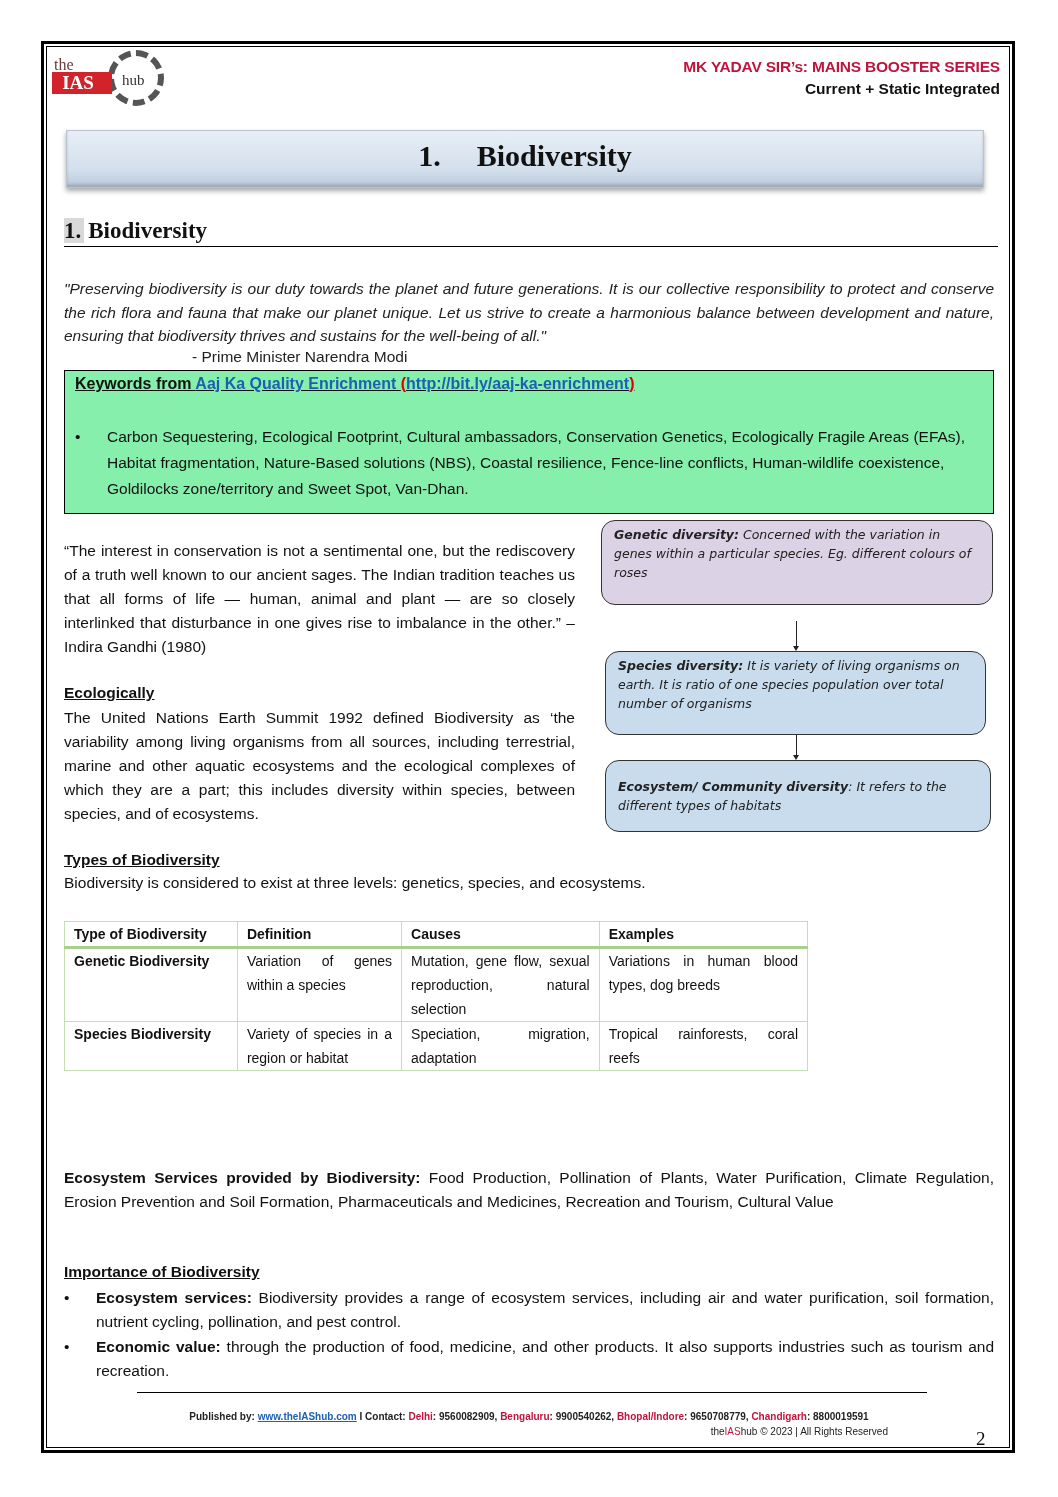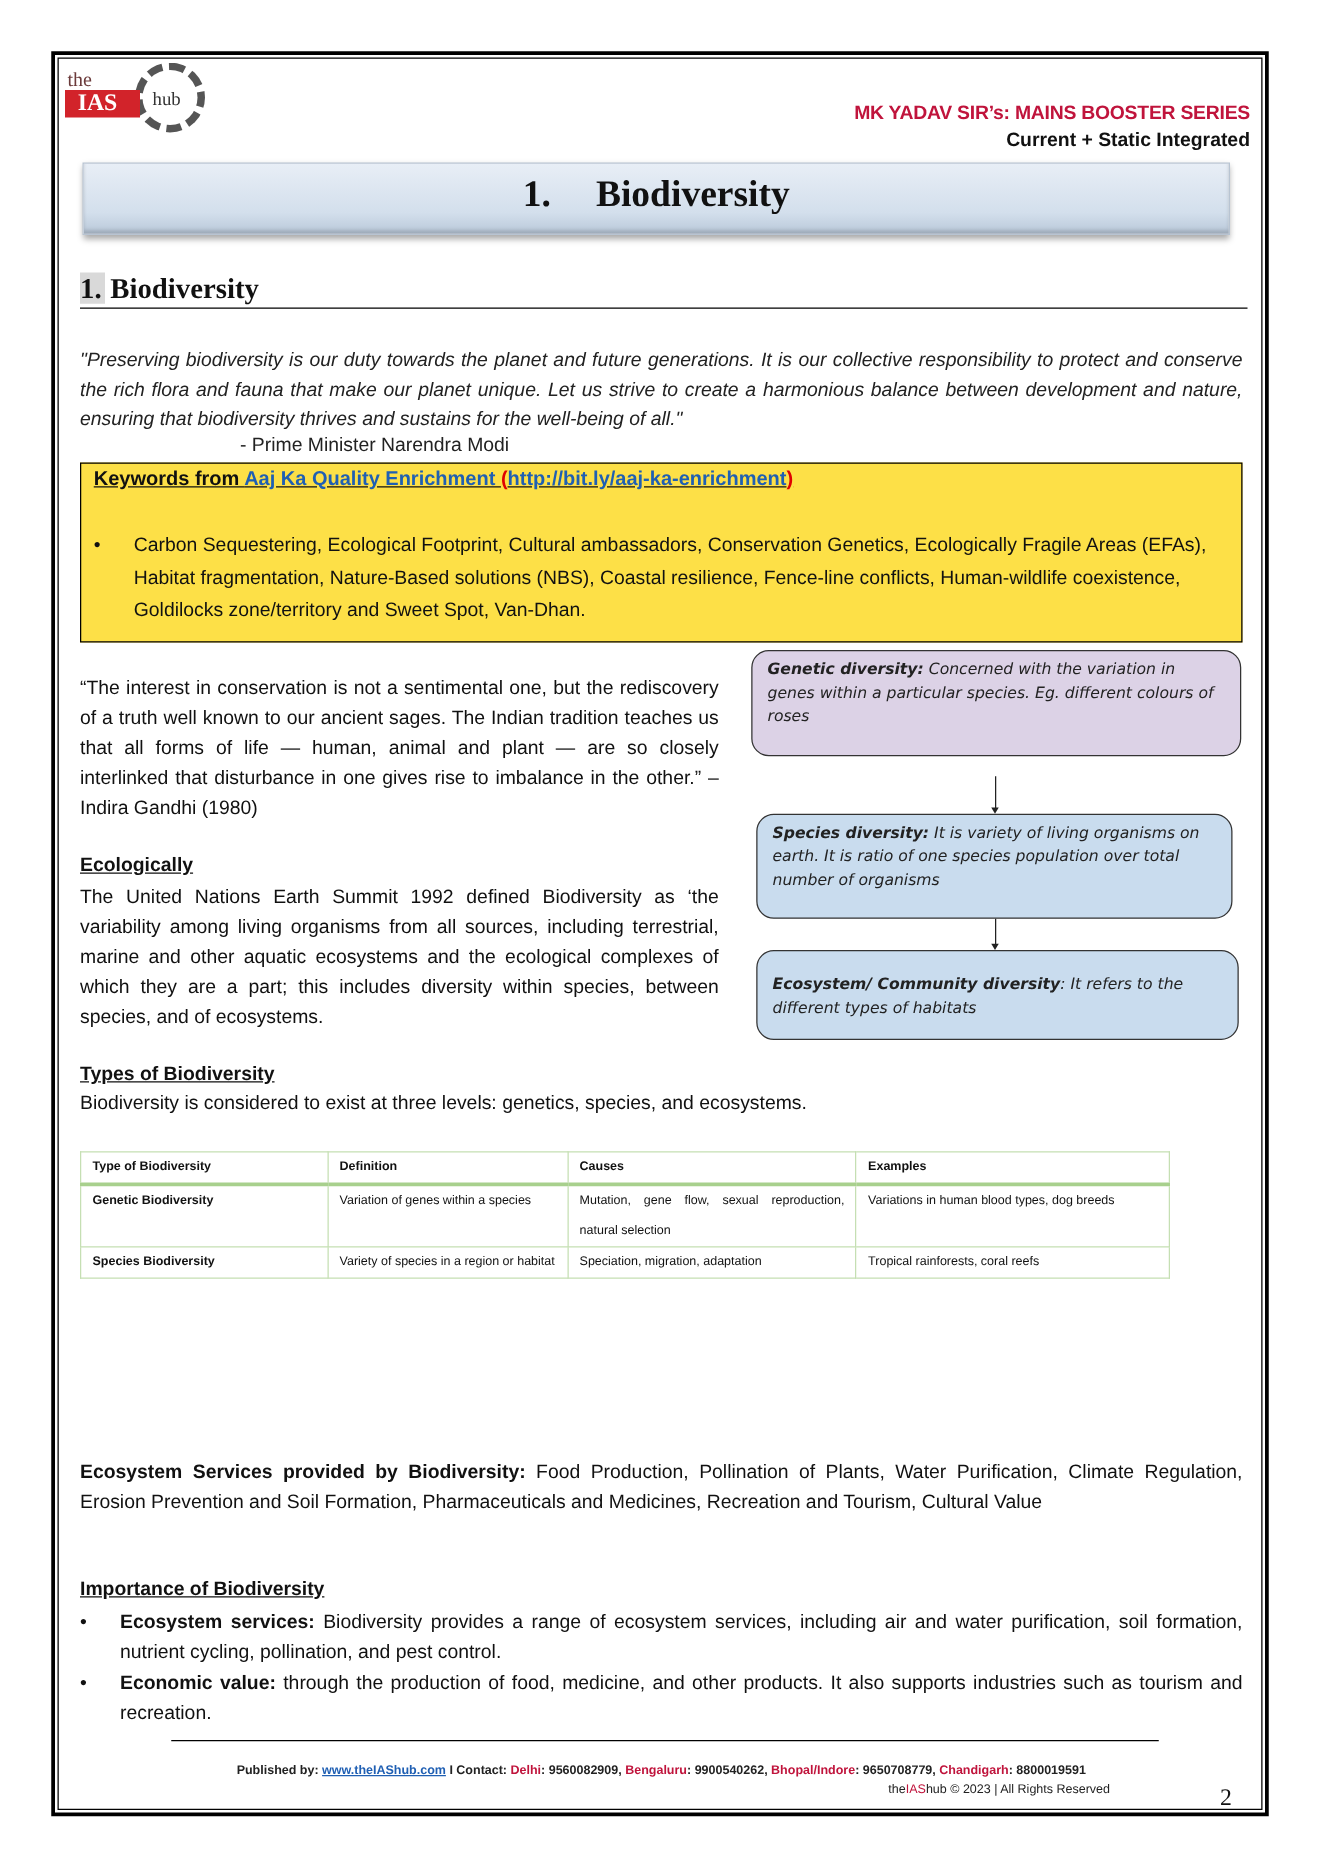--- a/index.html
+++ b/index.html
@@ -7,34 +7,34 @@
   .frame-outer { position:absolute; left:41px; top:41px; width:974px; height:1412px; border:3px solid #000; box-sizing:border-box; }
   .frame-inner { position:absolute; left:46px; top:46px; width:964px; height:1402px; border:1px solid #000; box-sizing:border-box; }
 
   .logo { position:absolute; left:52px; top:50px; width:115px; height:70px; }
   .logo .the { position:absolute; left:2px; top:6px; font-family:"Liberation Serif", serif; font-size:16px; color:#6b3a3a; }
   .logo .ias { position:absolute; left:0; top:22px; width:60px; height:22px; background:#d2232a; color:#fff; font-family:"Liberation Serif", serif; font-weight:bold; font-size:19px; line-height:22px; text-align:center; padding-right:8px; box-sizing:border-box; }
   .logo .wheel { position:absolute; left:56px; top:0; width:56px; height:56px; border-radius:50%; border:6px dashed #555; box-sizing:border-box; background:#fff; }
   .logo .hub { position:absolute; left:70px; top:22px; font-family:"Liberation Serif", serif; font-size:15px; color:#333; }
 
   .hdr-right { position:absolute; right:58px; top:58px; text-align:right; }
-  .hdr-right .series { color:#c0143c; font-weight:bold; font-size:15.5px; letter-spacing:-0.2px;margin-top:24px; }
+  .hdr-right .series { color:#c0143c; font-weight:bold; font-size:15.5px; letter-spacing:-0.2px; }
   .hdr-right .sub { color:#111; font-weight:bold; font-size:15.5px; margin-top:4px; }
 
   .title-banner { position:absolute; left:66px; top:130px; width:916px; height:56px; background:linear-gradient(#e8eef6,#d3dfec 70%,#b9c8d9); border:1px solid #b8c4d2; box-shadow:0 3px 5px rgba(0,0,0,0.35), inset 0 -3px 3px rgba(0,0,0,0.15); }
   .title-banner .txt { position:absolute; left:0; right:0; top:8px; text-align:center; font-family:"Liberation Serif", serif; font-weight:bold; font-size:30px; color:#111; }
   .title-banner .txt .num { margin-right:36px; }
 
   .section-head { position:absolute; left:64px; top:218px; width:934px; border-bottom:1px solid #000; padding-bottom:2px; font-family:"Liberation Serif", serif; font-weight:bold; font-size:23px; }
   .section-head .num { background:#d9d9d9; padding:0 3px 0 0; margin-right:4px; }
 
   .quote1 { position:absolute; left:64px; top:277px; width:930px; font-style:italic; font-size:15.5px; line-height:23.5px; text-align:justify; color:#222; }
   .quote1-author { position:absolute; left:192px; top:348px; font-size:15.5px; color:#222; }
 
-  .keywords { position:absolute; left:64px; top:370px; width:930px; height:144px; background:#fde047; border:1px solid #000; box-sizing:border-box; }
+  .keywords { position:absolute; left:64px; top:370px; width:930px; height:144px; background:#86efac; border:1px solid #000; box-sizing:border-box; }
   .keywords .kh { position:absolute; left:10px; top:4px; font-size:16px; font-weight:bold; text-decoration:underline; color:#111; }
   .keywords .kh .link { color:#1f5fb3; }
   .keywords .kh .paren { color:#e00000; }
   .keywords .bullet { position:absolute; left:10px; top:53px; width:900px; font-size:15.5px; line-height:26px; }
   .keywords .bullet .dot { position:absolute; left:0; top:0; }
   .keywords .bullet .text { position:absolute; left:32px; top:0; width:880px; }
 
   .quote2 { position:absolute; left:64px; top:539px; width:511px; font-size:15.5px; line-height:24px; text-align:justify; }
   .intro-head { position:absolute; left:64px; top:684px; font-size:15.5px; font-weight:bold; text-decoration:underline; }
   .intro-body { position:absolute; left:64px; top:706px; width:511px; font-size:15.5px; line-height:24px; text-align:justify; }
@@ -45,21 +45,21 @@
   .dbox.species { left:605px; top:651px; width:381px; height:84px; background:#c9dcee; }
   .dbox.ecosystem { left:605px; top:760px; width:386px; height:72px; background:#c9dcee; padding-top:16px; }
   .arrow { position:absolute; width:1px; background:#222; }
   .arrow::after { content:""; position:absolute; left:-3px; bottom:-4px; border-left:3.5px solid transparent; border-right:3.5px solid transparent; border-top:5px solid #222; }
   .arrow.a1 { left:796px; top:621px; height:26px; }
   .arrow.a2 { left:796px; top:735px; height:21px; }
 
   .types-head { position:absolute; left:64px; top:851px; font-size:15.5px; font-weight:bold; text-decoration:underline; }
   .types-body { position:absolute; left:64px; top:874px; font-size:15.5px; }
 
-  table.bio { position:absolute; left:64px; top:921px; width:872px; border-collapse:collapse; font-size:10px; line-height:24px;padding-left:20px; }
+  table.bio { position:absolute; left:64px; top:921px; width:744px; border-collapse:collapse; font-size:14px; line-height:24px;padding-left:20px; }
   table.bio td, table.bio th { border:1px solid #c5dfb3; padding:0 9px; vertical-align:top; text-align:justify; }
   table.bio th { text-align:left; font-weight:bold; border-bottom:3px solid #a8d08d; }
   table.bio td.type { font-weight:bold; text-align:left; }
   table.bio col.c1 { width:212px; } table.bio col.c2 { width:207px; } table.bio col.c3 { width:249px; } table.bio col.c4 { width:272px; }
 
   .services { position:absolute; left:64px; top:1166px; width:930px; font-size:15.5px; line-height:24px; text-align:justify; }
   .services b { font-weight:bold; }
   .imp-head { position:absolute; left:64px; top:1263px; font-size:15.5px; font-weight:bold; text-decoration:underline; }
   .imp-list { position:absolute; left:64px; top:1286px; width:930px; font-size:15.5px; line-height:24px; }
   .imp-item { position:relative; padding-left:32px; text-align:justify; margin-bottom:1px; }

